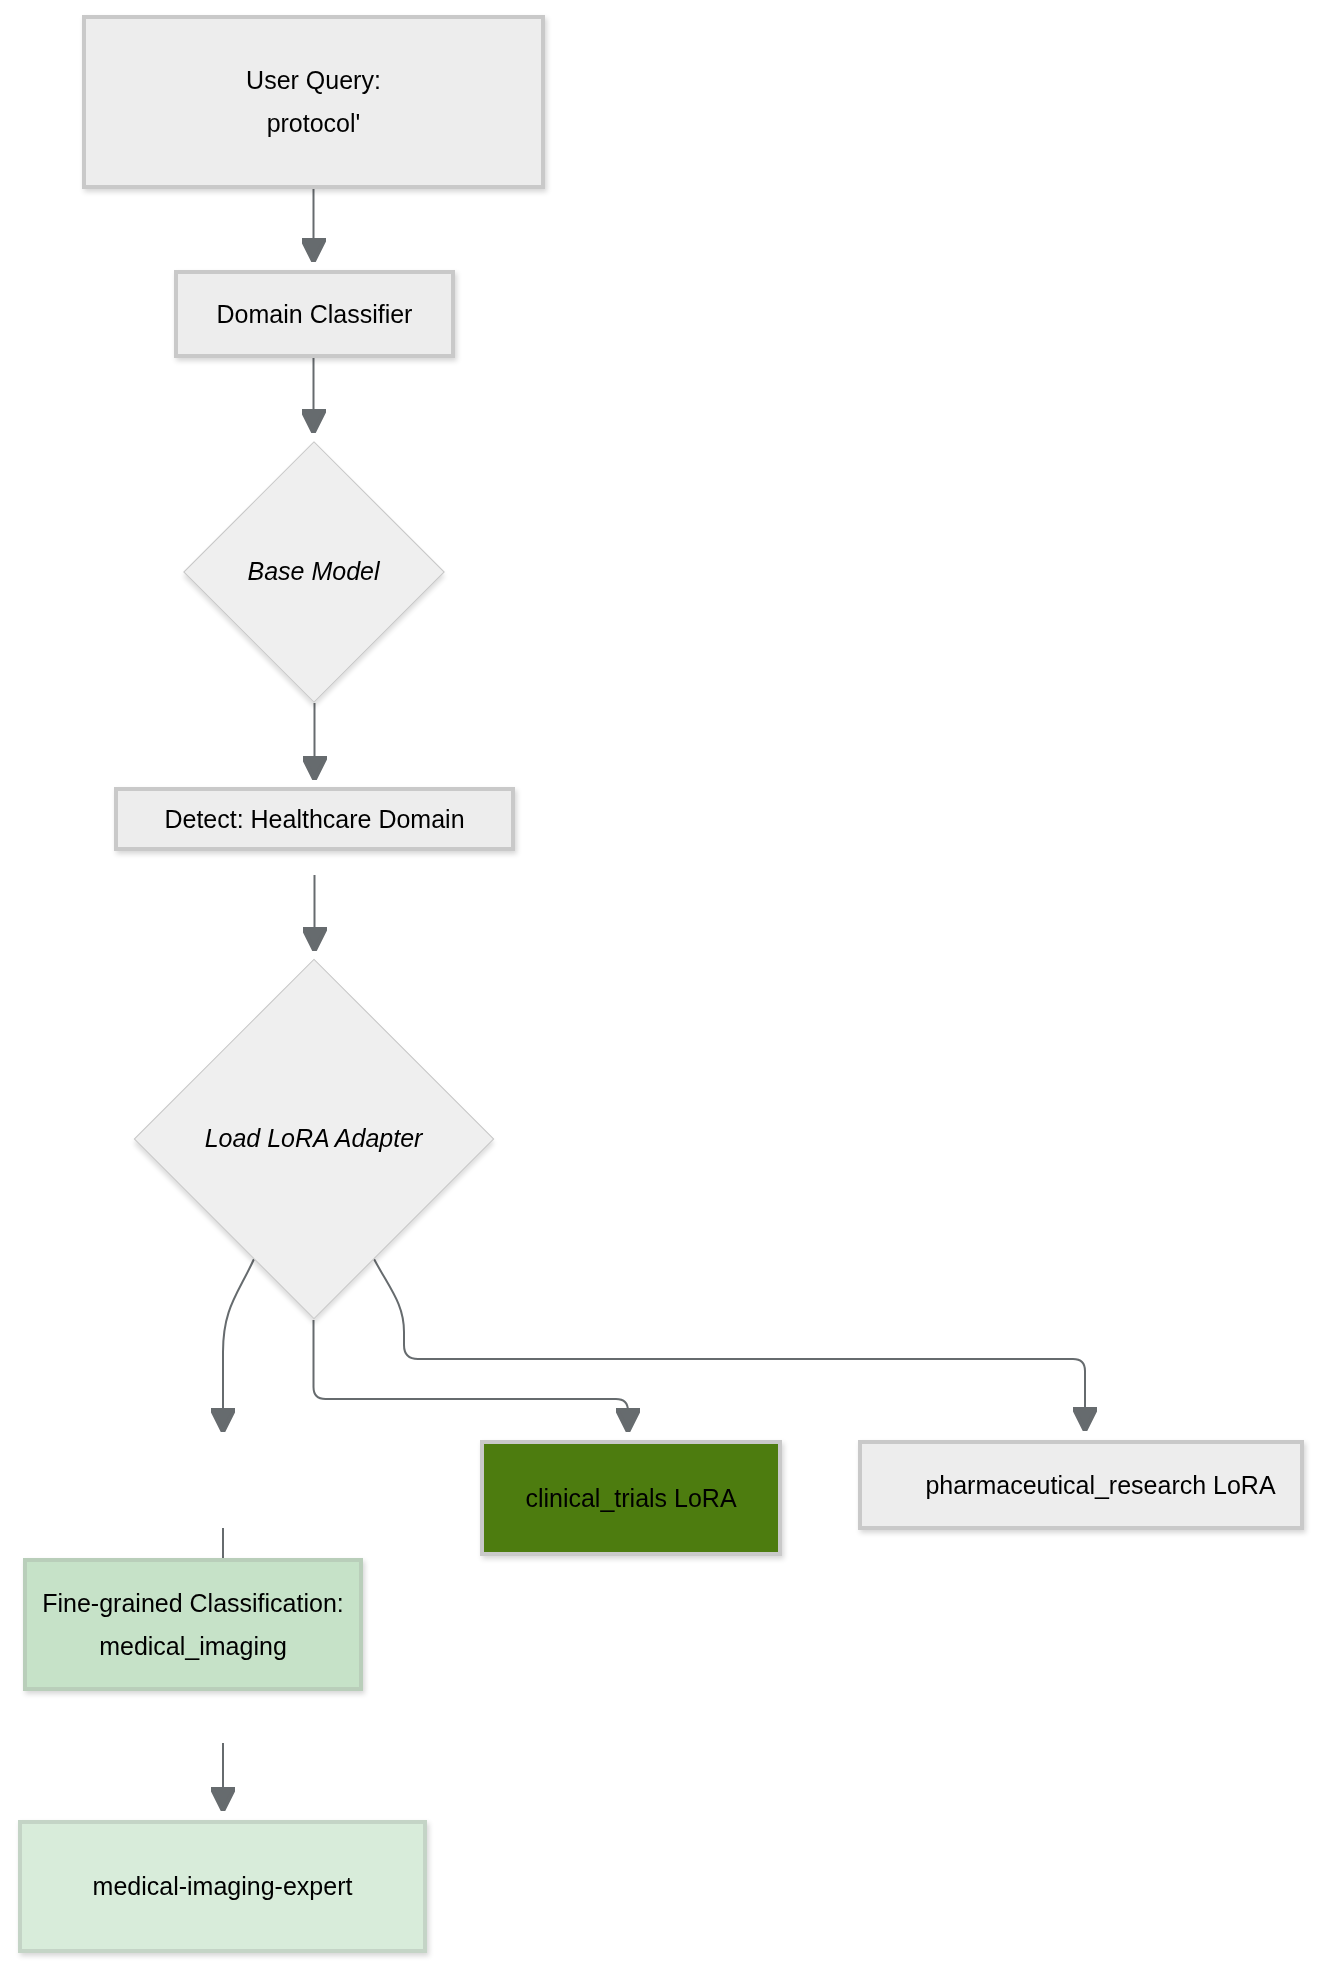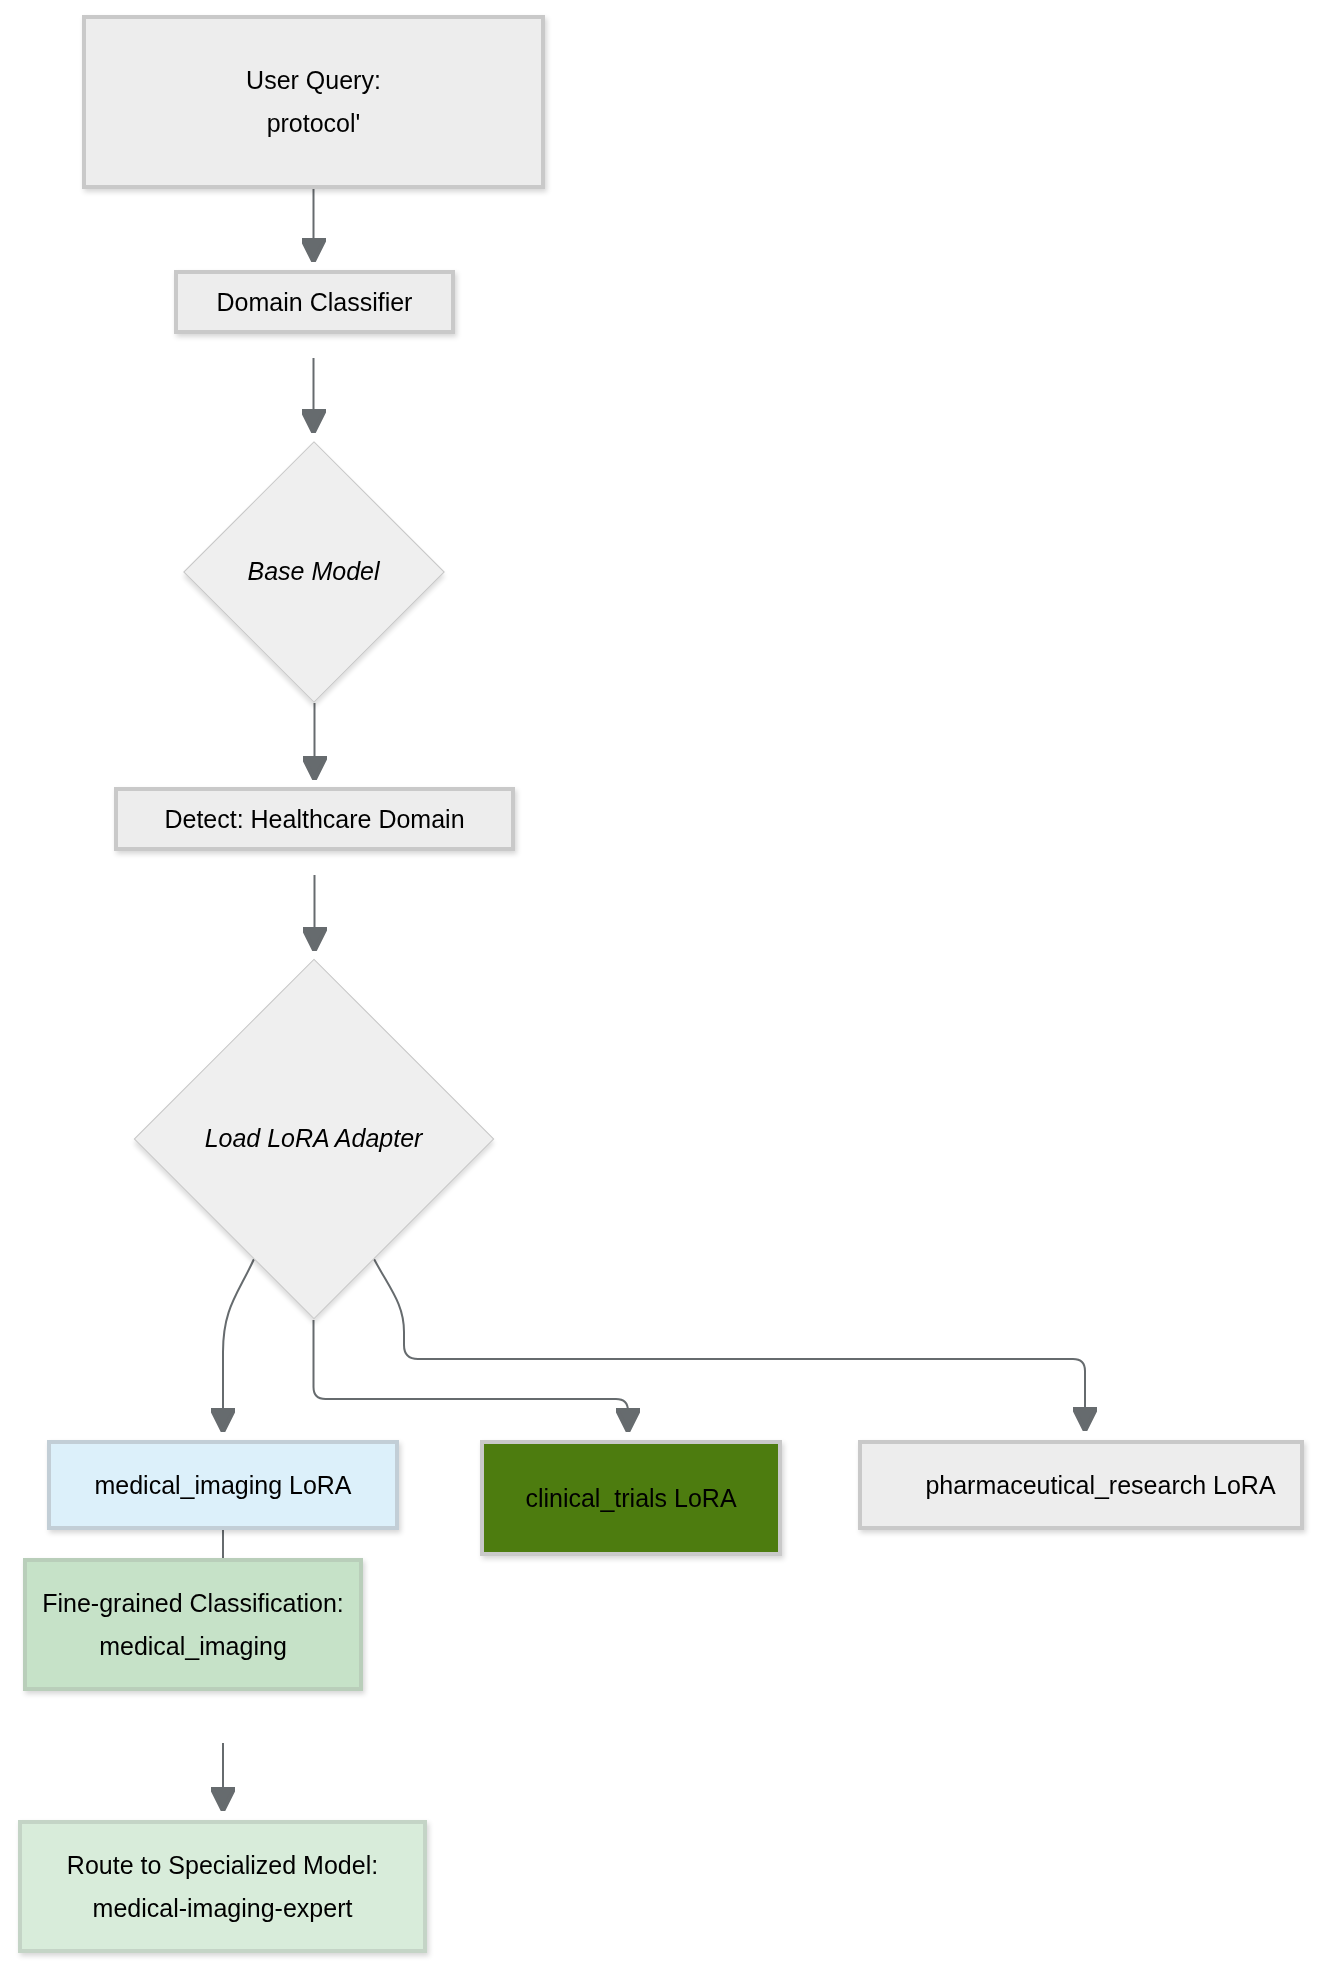--- a/index.html
+++ b/index.html
@@ -78,53 +78,49 @@
     <path d="M 374 1259 C 390 1289, 404 1304, 404 1332 L 404 1345 Q 404 1359, 418 1359 L 1073 1359 Q 1085 1359, 1085 1371 L 1085 1429" marker-end="url(#arrow)"></path>
     <path d="M 223 1528 L 223 1600" marker-end="url(#arrow)"></path>
     <path d="M 223 1743 L 223 1809" marker-end="url(#arrow)"></path>
   </svg>
 
   <div class="node" style="left: 82px; top: 15px; width: 463px; height: 174px; background-color: rgb(237, 237, 237); border-color: rgb(201, 201, 201);">
     <span class="line">User Query:</span>
     <span class="line">protocol'</span>
   </div>
 
-  <div class="node" style="left: 174px; top: 270px; width: 281px; height: 64px; background-color: rgb(237, 237, 237); border-color: rgb(201, 201, 201);">
+  <div class="node" style="left: 174px; top: 270px; width: 281px; height: 88px; background-color: rgb(237, 237, 237); border-color: rgb(201, 201, 201);">
     <span class="line">Domain Classifier</span>
   </div>
 
   <div class="diamond" style="left:182px;top:440px;width:263px;height:263px;">
     <div class="diamond-shape" style="width: 185px; height: 185px; background-color: rgb(239, 239, 239); border-color: rgb(198, 198, 198);"></div>
     <div class="diamond-label">Base Model</div>
   </div>
 
   <div class="node" style="left: 114px; top: 787px; width: 401px; height: 64px; background-color: rgb(237, 237, 237); border-color: rgb(201, 201, 201);">
     <span class="line">Detect: Healthcare Domain</span>
   </div>
 
   <div class="diamond" style="left:133px;top:958px;width:361px;height:361px;">
     <div class="diamond-shape" style="width: 255px; height: 255px; background-color: rgb(239, 239, 239); border-color: rgb(198, 198, 198);"></div>
     <div class="diamond-label">Load LoRA Adapter</div>
   </div>
 
-  <div class="node" style="left: 47px; top: 1440px; width: 352px; height: 90px; background-color: rgb(220, 240, 250); border-color: rgb(194, 206, 214);">
-    <span class="line">medical_imaging LoRA</span>
-  </div>
 
   <div class="node" style="left: 480px; top: 1440px; width: 302px; height: 116px; background-color: #4d7c0f; border-color: rgb(201, 201, 201);">
     <span class="line">clinical_trials LoRA</span>
   </div>
 
   <div class="node" style="left: 858px; top: 1440px; width: 446px; height: 90px; background-color: rgb(237, 237, 237); border-color: rgb(201, 201, 201); padding-left: 39px;">
     <span class="line">pharmaceutical_research LoRA</span>
   </div>
 
   <div class="node" style="left: 23px; top: 1558px; width: 340px; height: 133px; background-color: rgb(198, 226, 200); border-color: rgb(185, 206, 186);">
     <span class="line">Fine-grained Classification:</span>
     <span class="line">medical_imaging</span>
   </div>
 
   <div class="node" style="left: 18px; top: 1820px; width: 409px; height: 133px; background-color: rgb(216, 236, 218); border-color: rgb(196, 212, 198);">
-    <span class="line">Route to Specialized Model:</span>
     <span class="line">medical-imaging-expert</span>
   </div>
 
 </div>
 
 </body></html>

